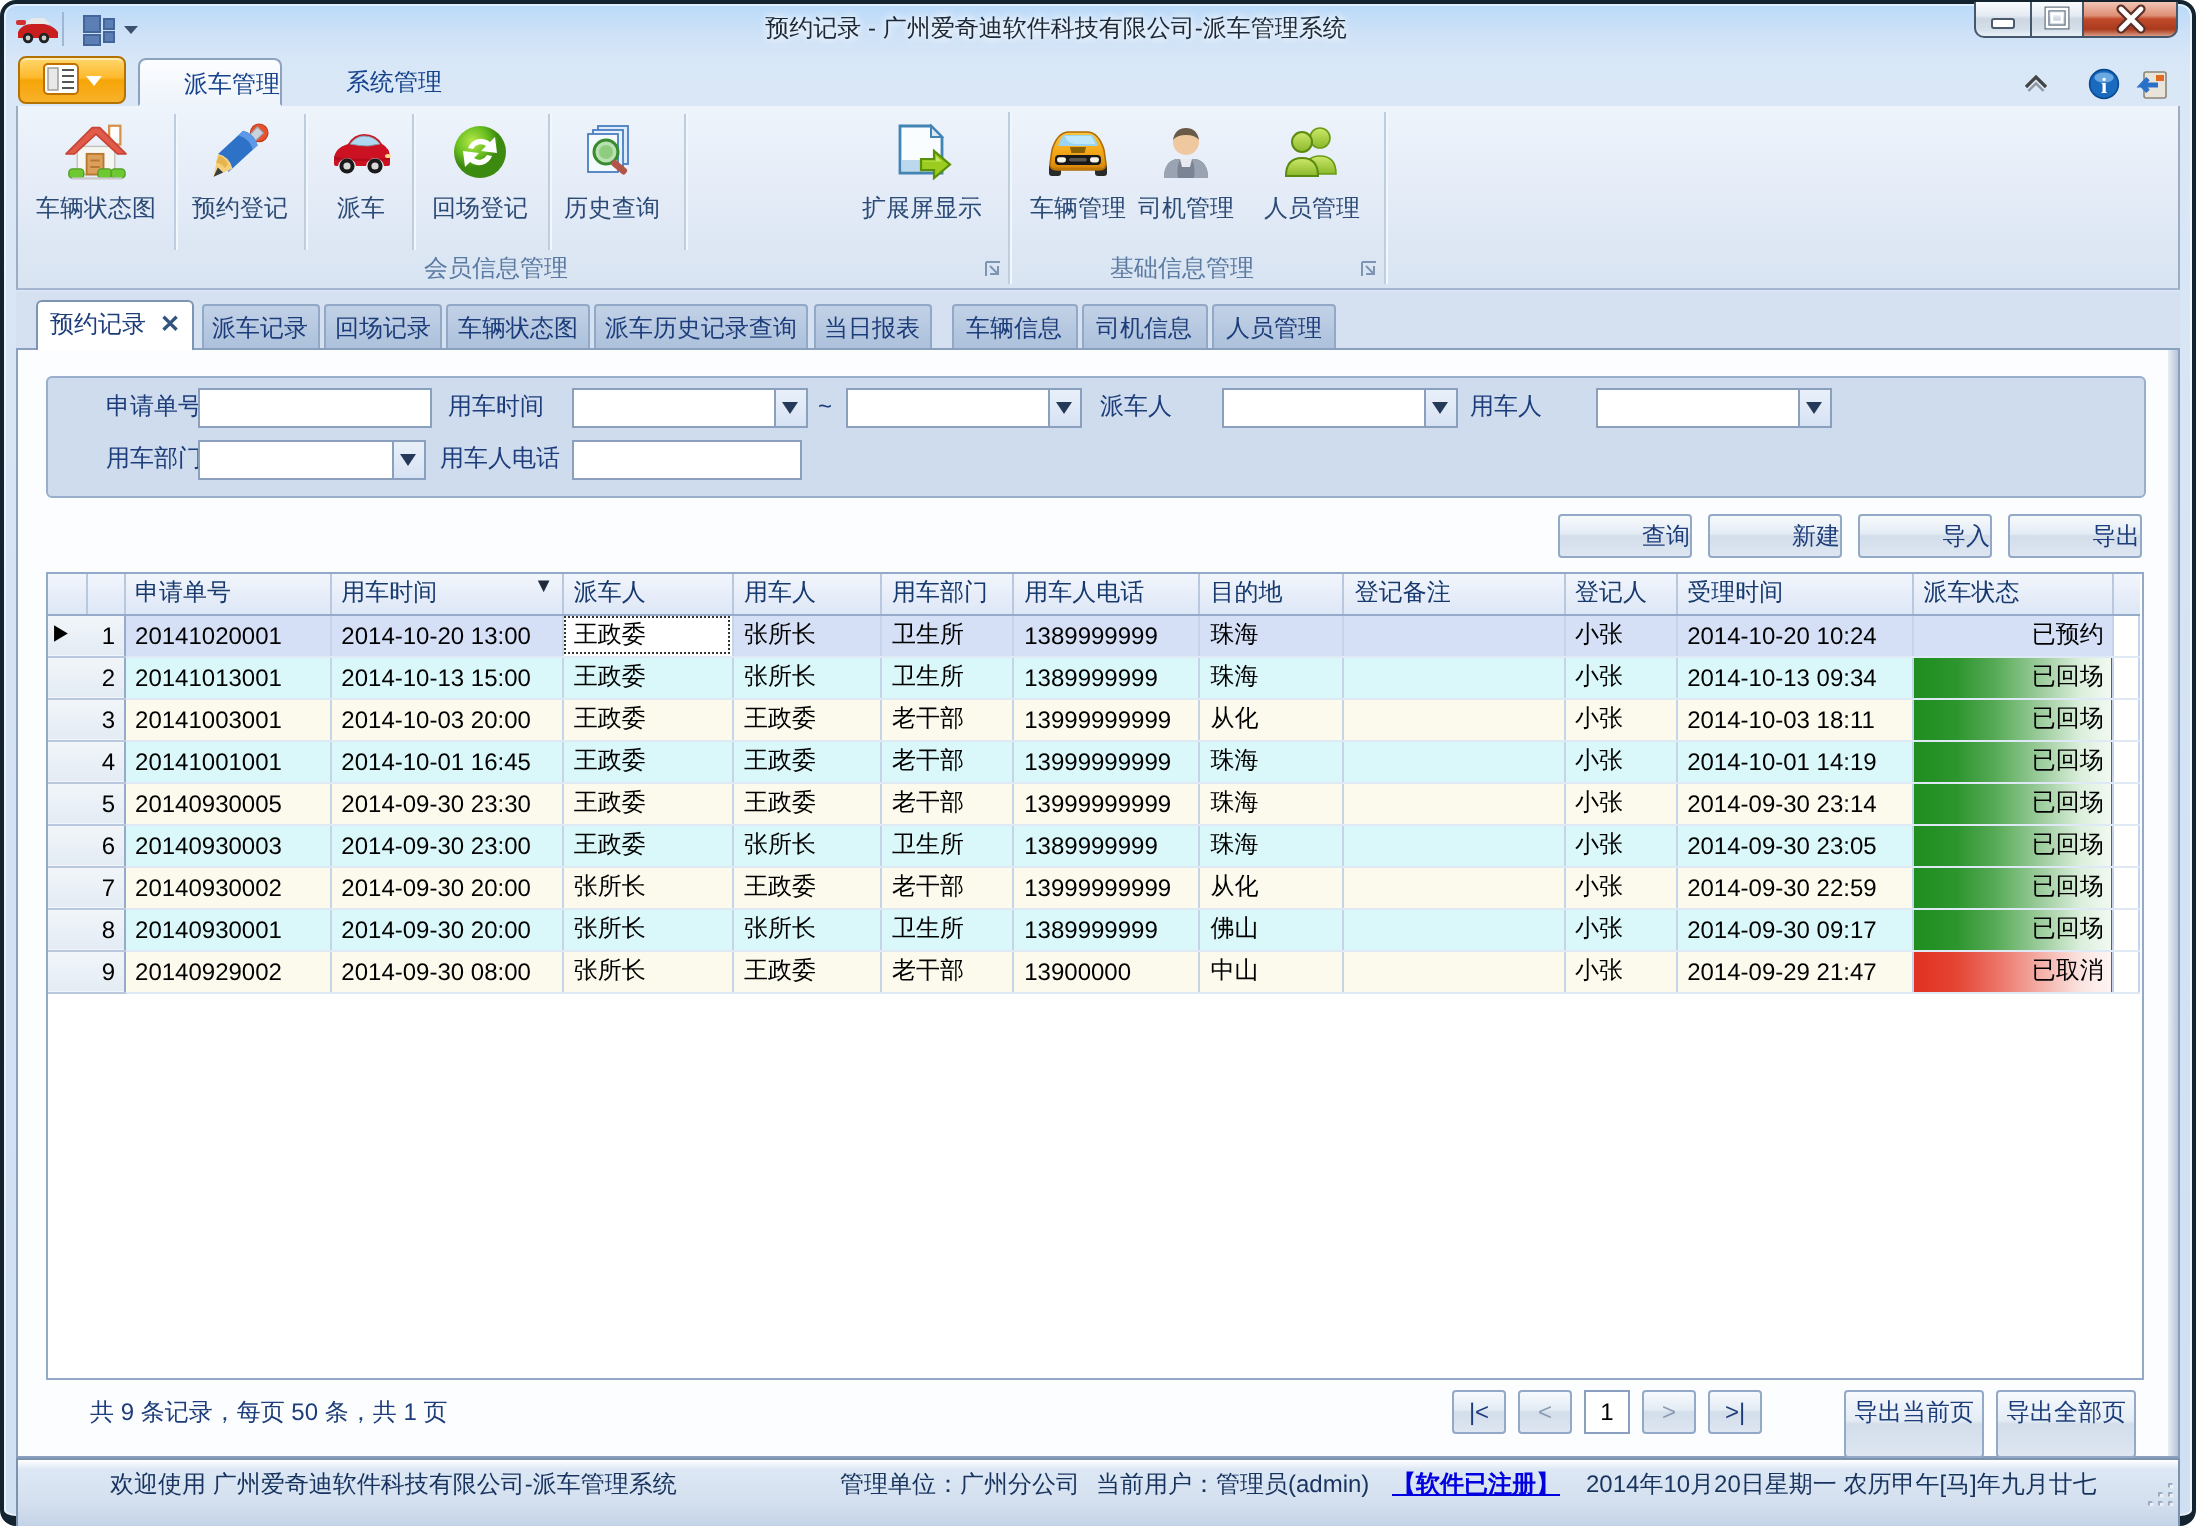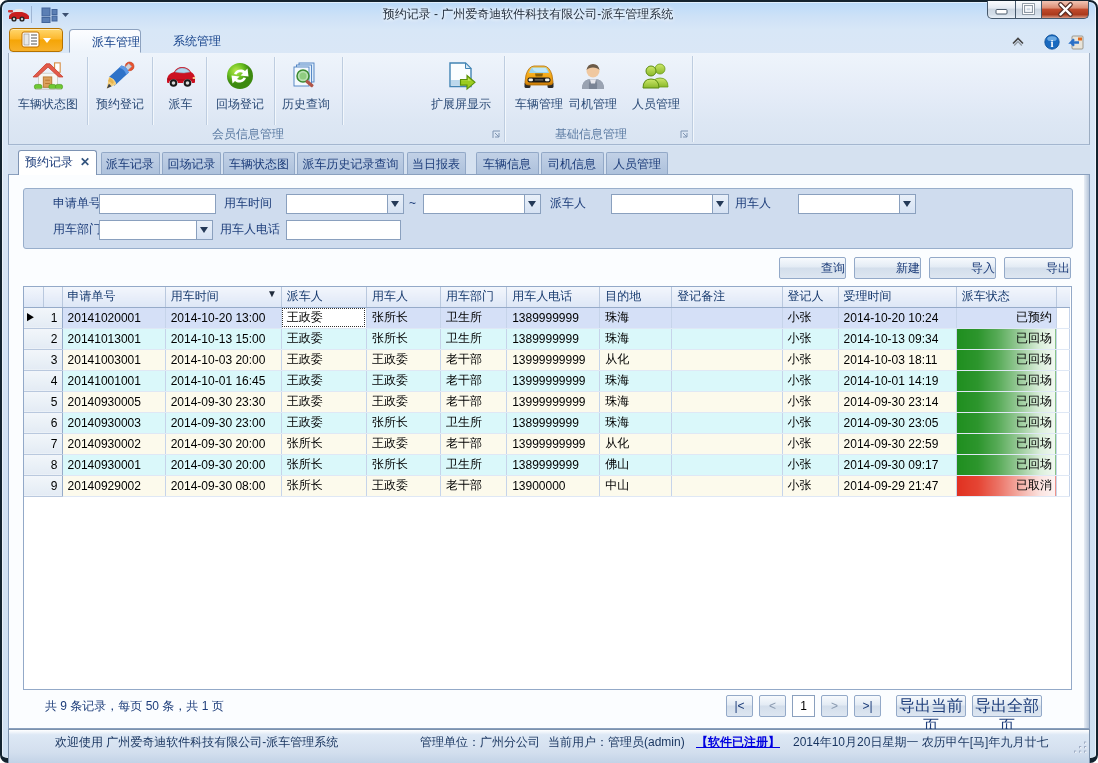--- a/index.html
+++ b/index.html
@@ -54,21 +54,21 @@
 td{height:21px;padding:0 0 0 5px;border-right:1px solid #c6d4ea;border-bottom:1px solid #dfe8f5;overflow:hidden;white-space:nowrap;color:#000;}
 td.rh{background:linear-gradient(#f2f6fa,#e3ebf4);border-right:1px solid #96abc9;border-bottom:1px solid #b9c8de;padding:0 4px 0 0;text-align:right;color:#000;}
 tr.odd td.c{background:#fcfaec;}
 tr.even td.c{background:#daf8fa;}
 tr.sel td.c{background:#d5e0f7;}
 td.status{padding:0 4px 0 0;text-align:right;}
 td.green{background:linear-gradient(to right,#1e8e1e,#2d952d 22%,#58ab58 42%,#9ecd9e 65%,#dcefdc 85%,#f2f9f2);}
 td.red{background:linear-gradient(to right,#e03020,#e54534 22%,#eb7265 42%,#f4b1a8 65%,#fbe4e1 85%,#fdf4f3);}
 
 .pbtn{position:absolute;width:27px;height:22px;line-height:20px;text-align:center;color:#1d3d7a;background:linear-gradient(#f7fafd,#e3ebf4 45%,#d3deeb 50%,#dde6f1);border:1px solid #93a9c8;border-radius:2px;font-size:12px;}
-.ebtn{position:absolute;width:70px;height:22px;line-height:20px;text-align:center;color:#1d3d7a;background:linear-gradient(#f7fafd,#e3ebf4 45%,#d3deeb 50%,#dde6f1);border:1px solid #93a9c8;border-radius:2px;font-size:16px;}
+.ebtn{position:absolute;width:70px;height:34px;line-height:20px;text-align:center;color:#1d3d7a;background:linear-gradient(#f7fafd,#e3ebf4 45%,#d3deeb 50%,#dde6f1);border:1px solid #93a9c8;border-radius:2px;font-size:12px;margin-left:26px;}
 #statusbar{position:absolute;left:8px;top:729px;width:1082px;height:42px;background:linear-gradient(#ffffff 0%,#dde8f5 12%,#d3dfee 55%,#b9cbe2 100%);border:1px solid #7d92ac;color:#17335e;font-size:12px;line-height:24px;padding-left:43px;}
 </style>
 </head>
 <body>
 <div id="win"></div>
 <div id="title">预约记录 - 广州爱奇迪软件科技有限公司-派车管理系统</div>
 <div id="winbtns">
   <div class="wbtn" id="btnmin"><svg width="27" height="17">
         <rect x="8" y="8.5" width="11" height="4.5" rx="1" fill="#fff" stroke="#4a5a6a" stroke-width="1"></rect>
       </svg></div>

